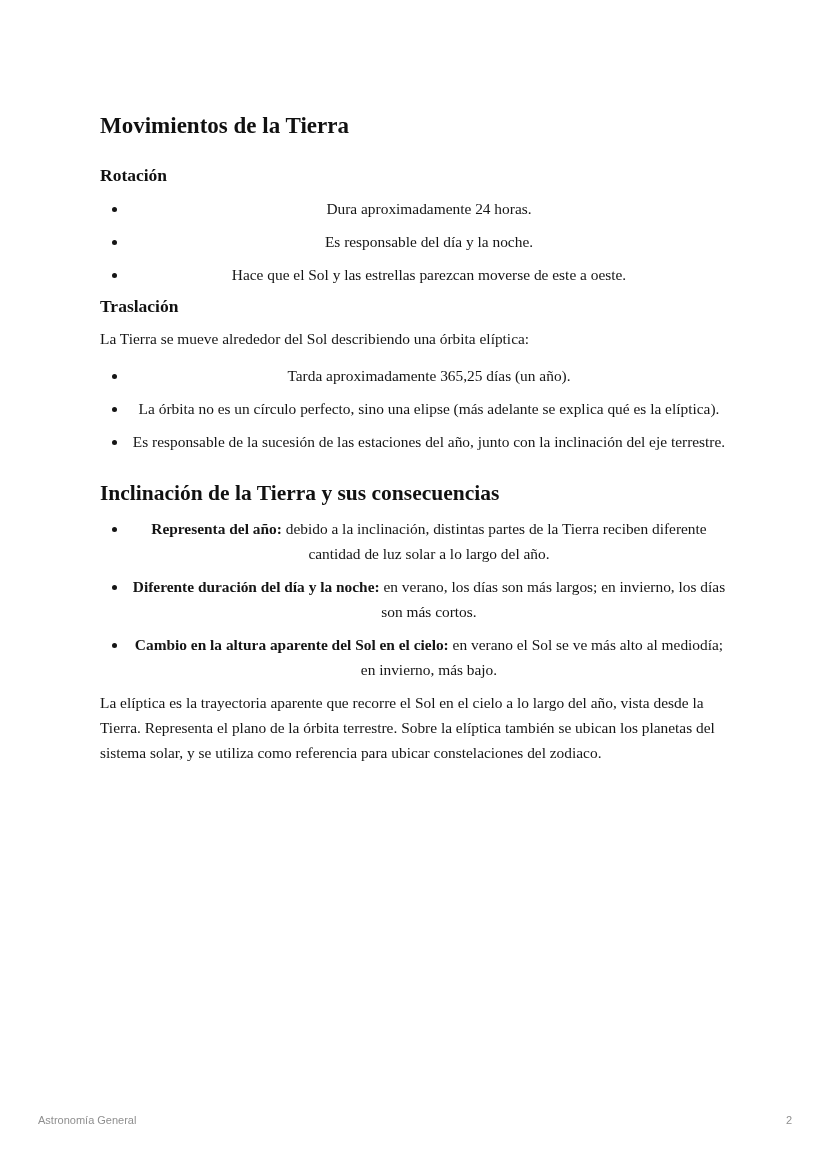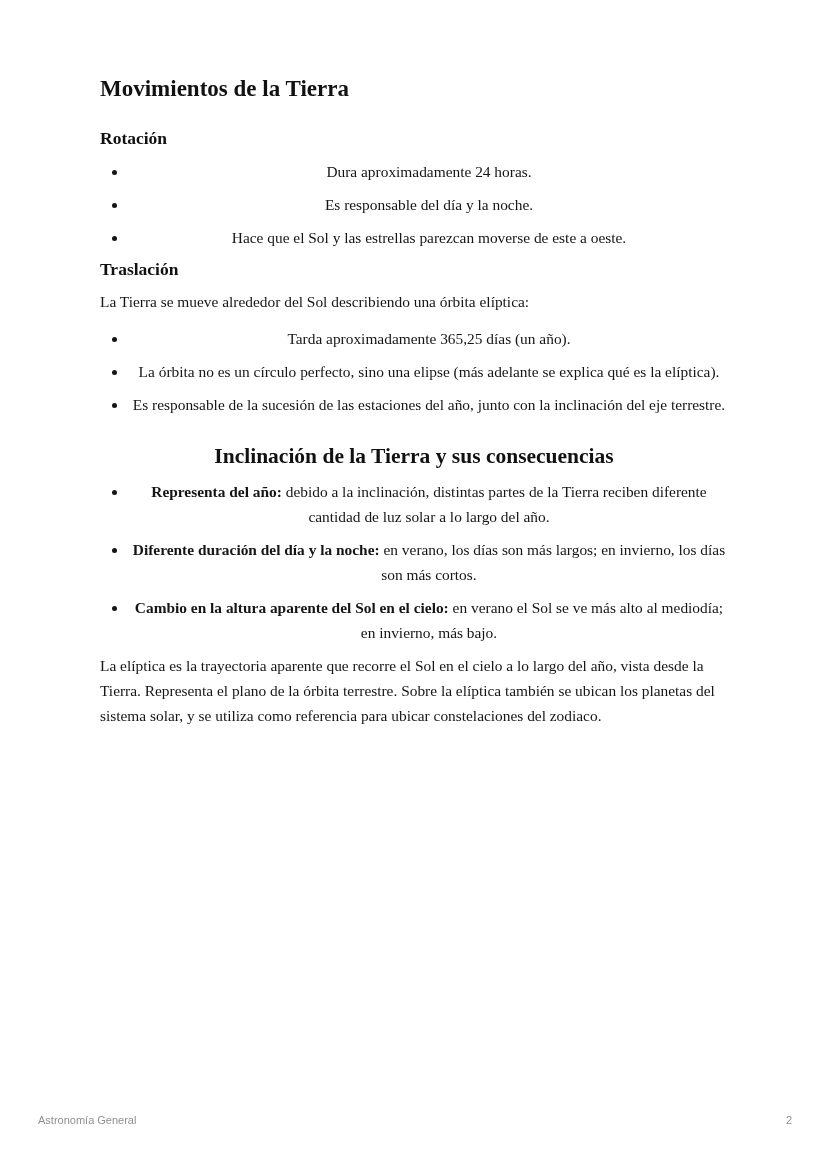--- a/index.html
+++ b/index.html
@@ -11,39 +11,38 @@
     position: relative;
     width: 828px;
     height: 1169px;
     background: #ffffff;
     overflow: hidden;
     font-family: "Liberation Serif", "DejaVu Serif", serif;
     color: #151515;
   }
   .content {
     margin: 0 98px 0 100px;
-    padding-top: 76px;
+    padding-top: 113px;
     width: 628px;
     font-size: 15.4px;
     line-height: 25px;
   }
   h1.doc-title {
     font-size: 23px;
     line-height: 26px;
     font-weight: bold;
     margin: 0 0 26px 0;
     color: #111111;
   }
   h2.section-heading-lg {
     font-size: 21.5px;
     line-height: 26px;
     font-weight: bold;
     margin: 26px 0 9px 0;
     color: #111111;
-    text-align: center;
   }
   h3.section-heading-sm {
     font-size: 17.5px;
     line-height: 21px;
     font-weight: bold;
     margin: 9px 0 9px 0;
     color: #111111;
   }
   p.body-text {
     margin: 0 0 12px 0;

